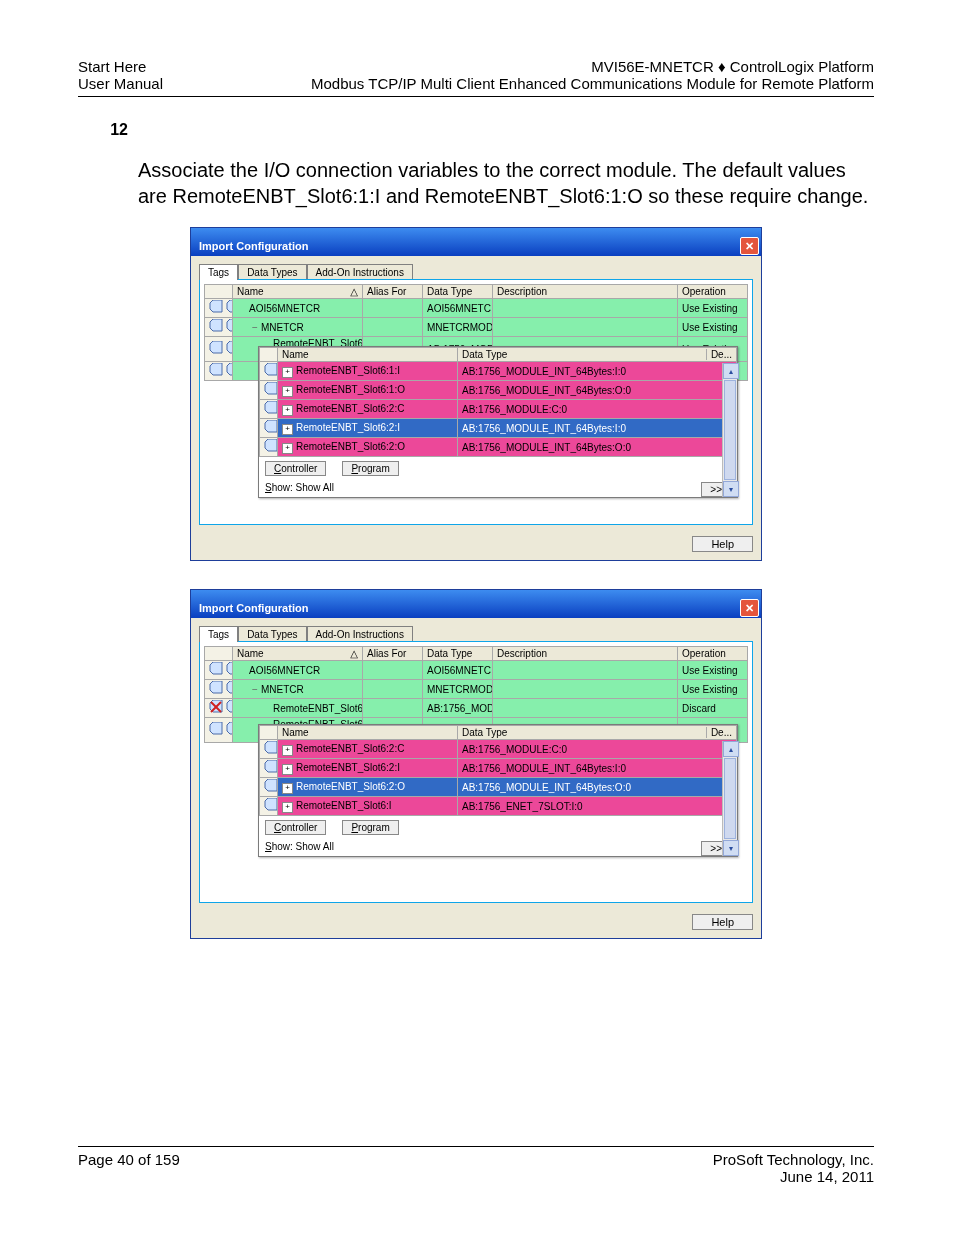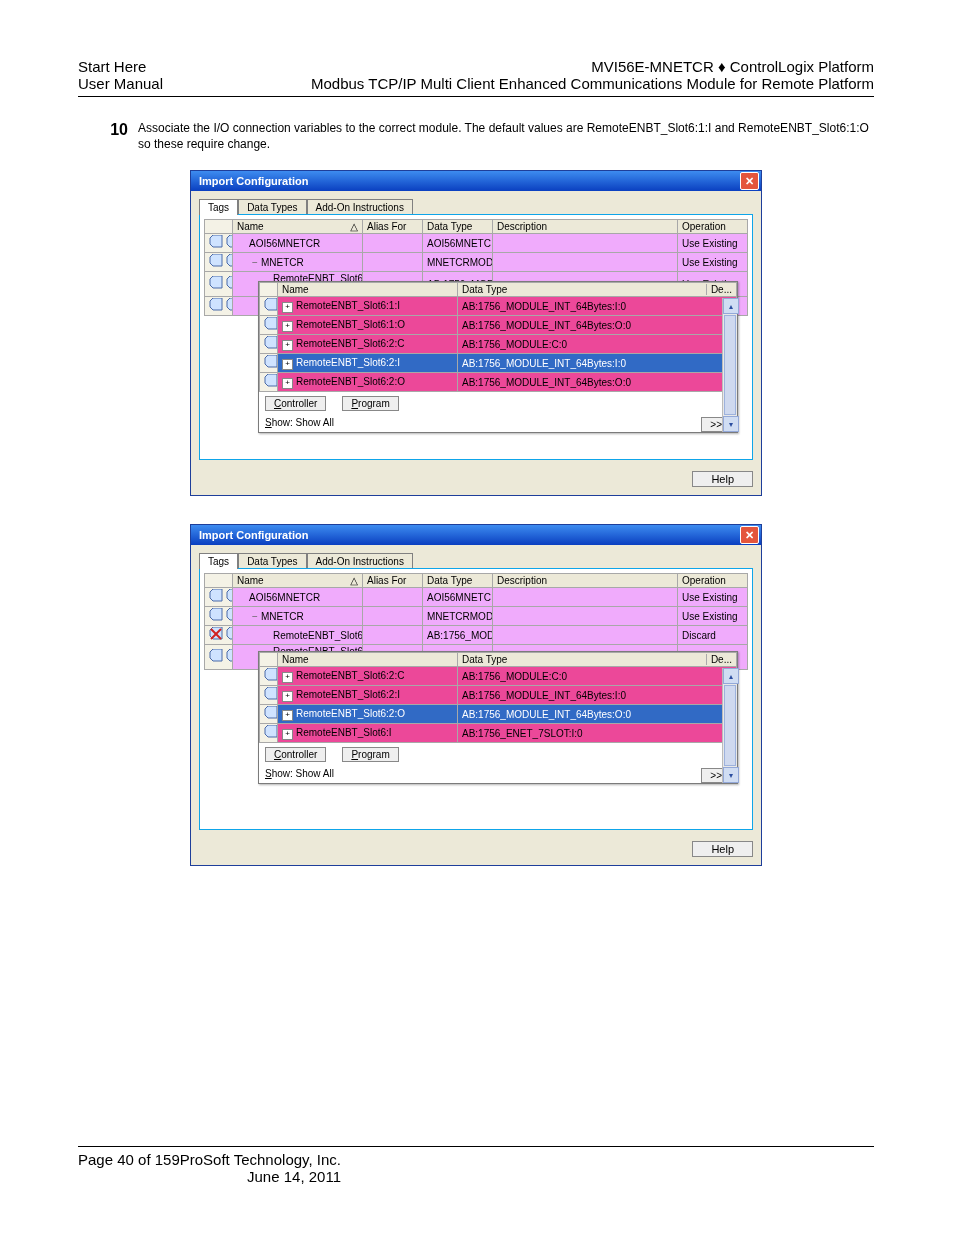--- a/index.html
+++ b/index.html
@@ -19,31 +19,31 @@
     box-sizing:border-box;
     padding:58px 80px 50px 78px;
     display:flex; flex-direction:column;
   }
   .header { display:flex; justify-content:space-between; font-size:15px; }
   .header .left { text-align:left; }
   .header .right { text-align:right; }
   hr.rule { border:none; border-top:1px solid #000; margin:4px 0 24px 0; }
   .step-row { display:flex; gap:10px; margin-bottom:18px; }
   .step-num { width:50px; text-align:right; font-weight:bold; font-size:16px; flex-shrink:0; }
-  .step-text { font-size:12px; line-height:1.3; }
+  .step-text { font-size:20px; line-height:1.3;margin-top:36px; }
 
   
   .dialog {
     width:570px; margin:0 auto 28px auto; border:1px solid #1e3e9a;
     background:var(--panel-bg); font-size:10px;
     font-family: Tahoma, Arial, sans-serif;
   }
   .titlebar {
     height:20px; display:flex; align-items:center; justify-content:space-between;
-    padding:0 2px 0 8px; color:#fff; font-weight:bold; font-size:11px;
+    padding:8px 2px 0 8px; color:#fff; font-weight:bold; font-size:11px;
     background:linear-gradient(to bottom,var(--xp-grad-a),var(--xp-grad-b));
   }
   .closebtn {
     width:17px; height:16px; background:var(--xp-close-red);
     border:1px solid #fff; border-radius:2px; color:#fff;
     display:flex; align-items:center; justify-content:center; font-size:11px;
     line-height:1;
   }
   .tabstrip { display:flex; margin:8px 8px 0 8px; font-size:10px; }
   .tab {
@@ -53,21 +53,21 @@
   .tab.active { background:#fff; font-weight:normal; position:relative; z-index:2; }
   .tabbody {
     margin:0 8px 6px 8px; background:#fff; border:1px solid #0ea5e9;
     padding:4px; position:relative; top:-1px;
   }
 
   
   .maingrid { width:100%; border-collapse:collapse; table-layout:fixed; }
   .maingrid th, .maingrid td {
     border:1px solid var(--grid-border); padding:1px 4px;
-    text-align:left; font-size:10px; background:#f0abfc;
+    text-align:left; font-size:10px; background:#86efac;
     overflow:hidden; white-space:nowrap;
   }
   .maingrid th { background:var(--panel-bg); font-weight:normal; }
   .rowicons { width:26px; background:#f4f2e6 !important; text-align:center; padding:0; }
   .rowicons svg { display:block; margin:auto; }
   .indent { display:inline-block; width:12px; text-align:center; }
 
   
   .ddpanel {
     position:absolute; left:58px; right:14px;
@@ -96,41 +96,41 @@
     position:absolute; right:0; top:16px; bottom:0; width:14px;
     background:#e8e8e8; border-left:1px solid #bbb;
     display:flex; flex-direction:column; justify-content:space-between;
   }
   .scrbtn { width:14px; height:14px; background:#d0ddf3; border:1px solid #93a8d8;
     font-size:8px; display:flex; align-items:center; justify-content:center; color:#2b4ea0;}
   .scrthumb { flex:1; margin:1px; background:#cfd9ef; border:1px solid #9db2dd; }
 
   .footer { margin-top:auto; }
   hr.frule { border:none; border-top:1px solid #000; margin:0 0 4px 0; }
-  .frow { display:flex; font-size:15px; }
+  .frow { display:flex; justify-content:space-between; font-size:15px; }
 
   .tagicon-wrap { display:inline-flex; gap:1px; align-items:center; }
 </style>
 </head>
 <body>
 
 <div class="header">
   <div class="left">
     <div>Start Here</div>
     <div>User Manual</div>
   </div>
   <div class="right">
     <div>MVI56E-MNETCR ♦ ControlLogix Platform</div>
     <div>Modbus TCP/IP Multi Client Enhanced Communications Module for Remote Platform</div>
   </div>
 </div>
 <hr class="rule">
 
 <div class="step-row">
-  <div class="step-num">10</div>
+  <div class="step-num">12</div>
   <div class="step-text">Associate the I/O connection variables to the correct module. The default values are RemoteENBT_Slot6:1:I and RemoteENBT_Slot6:1:O so these require change.</div>
 </div>
 
 <div id="dlg1-slot">
   <div class="dialog">
     <div class="titlebar">
       <span>Import Configuration</span>
       <span class="closebtn">✕</span>
     </div>
     <div class="tabstrip">

